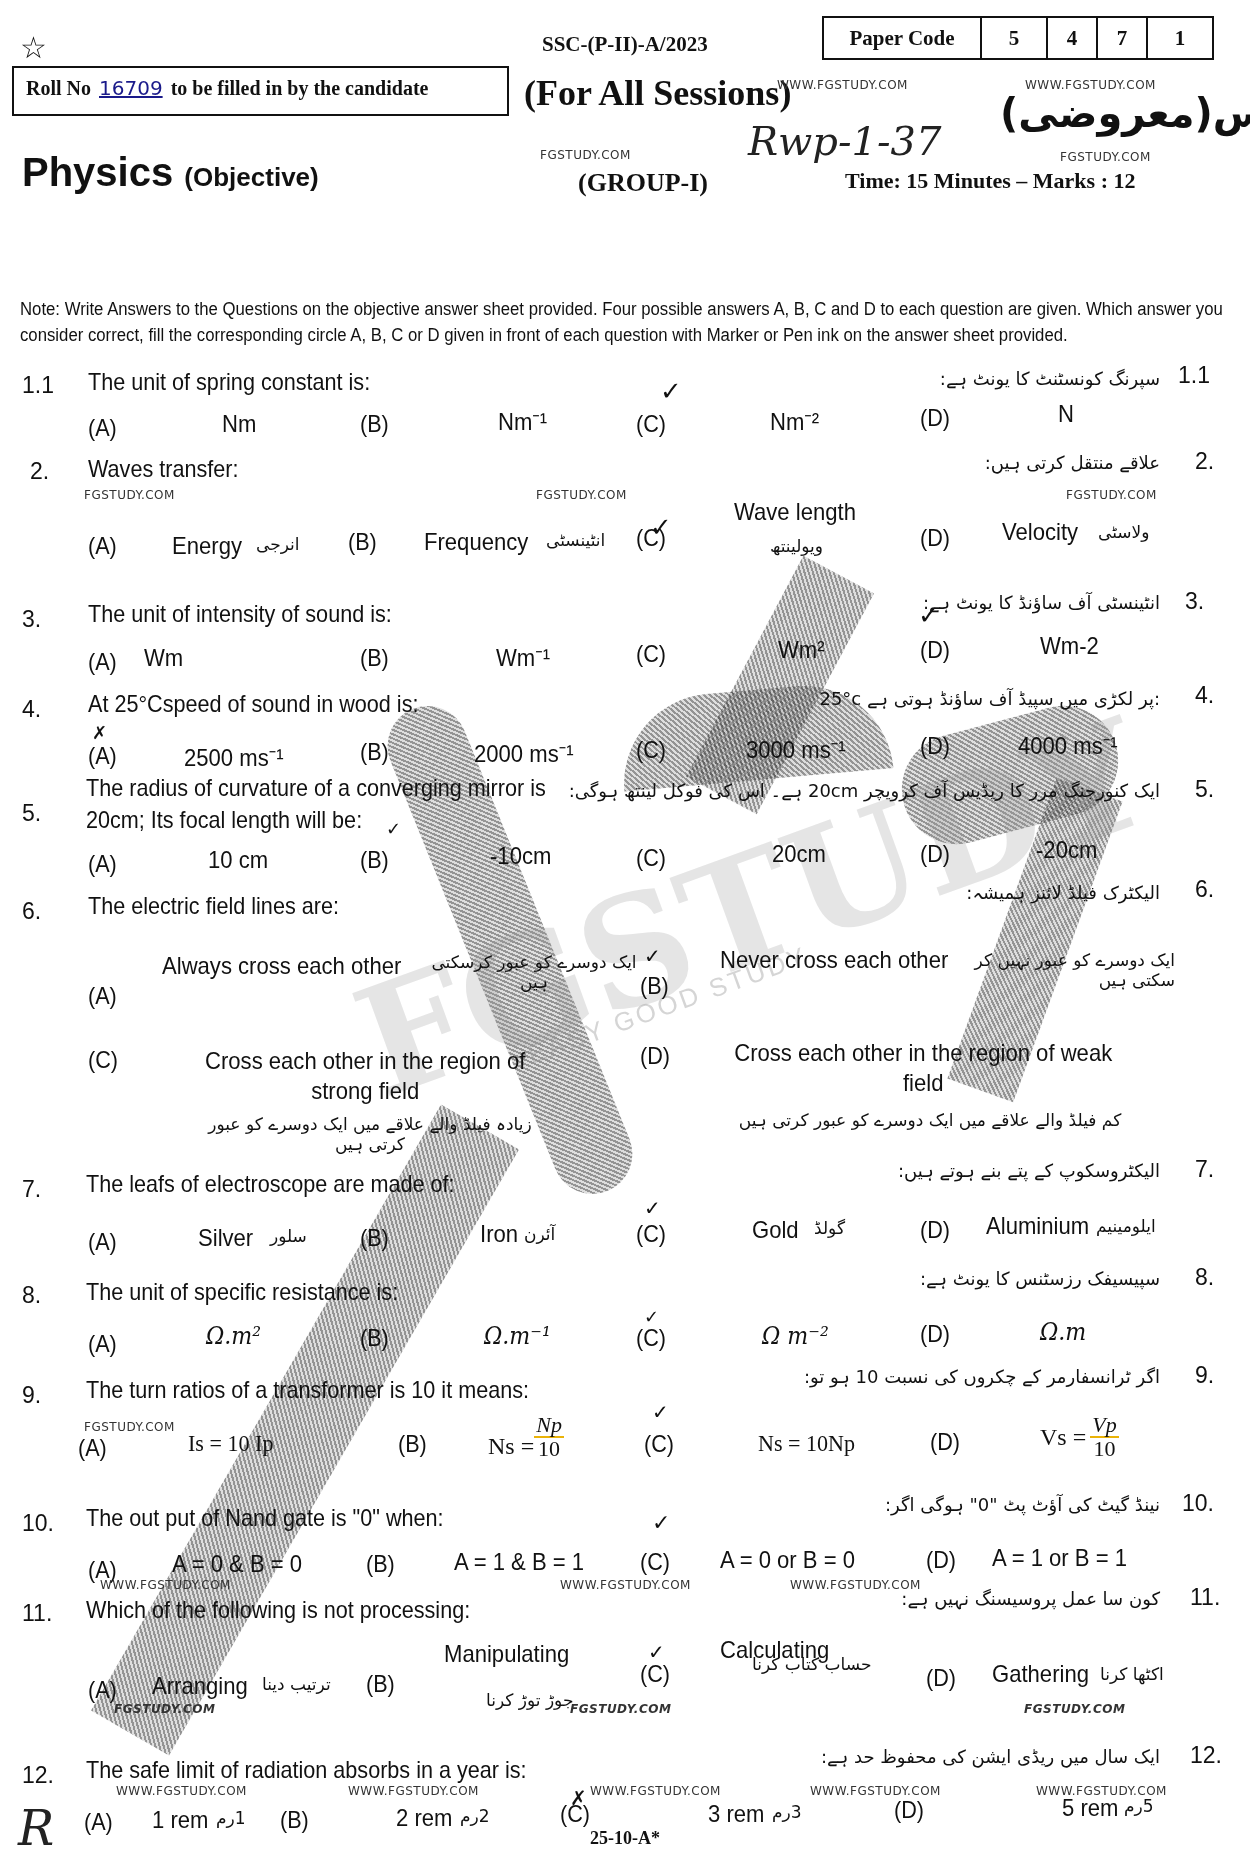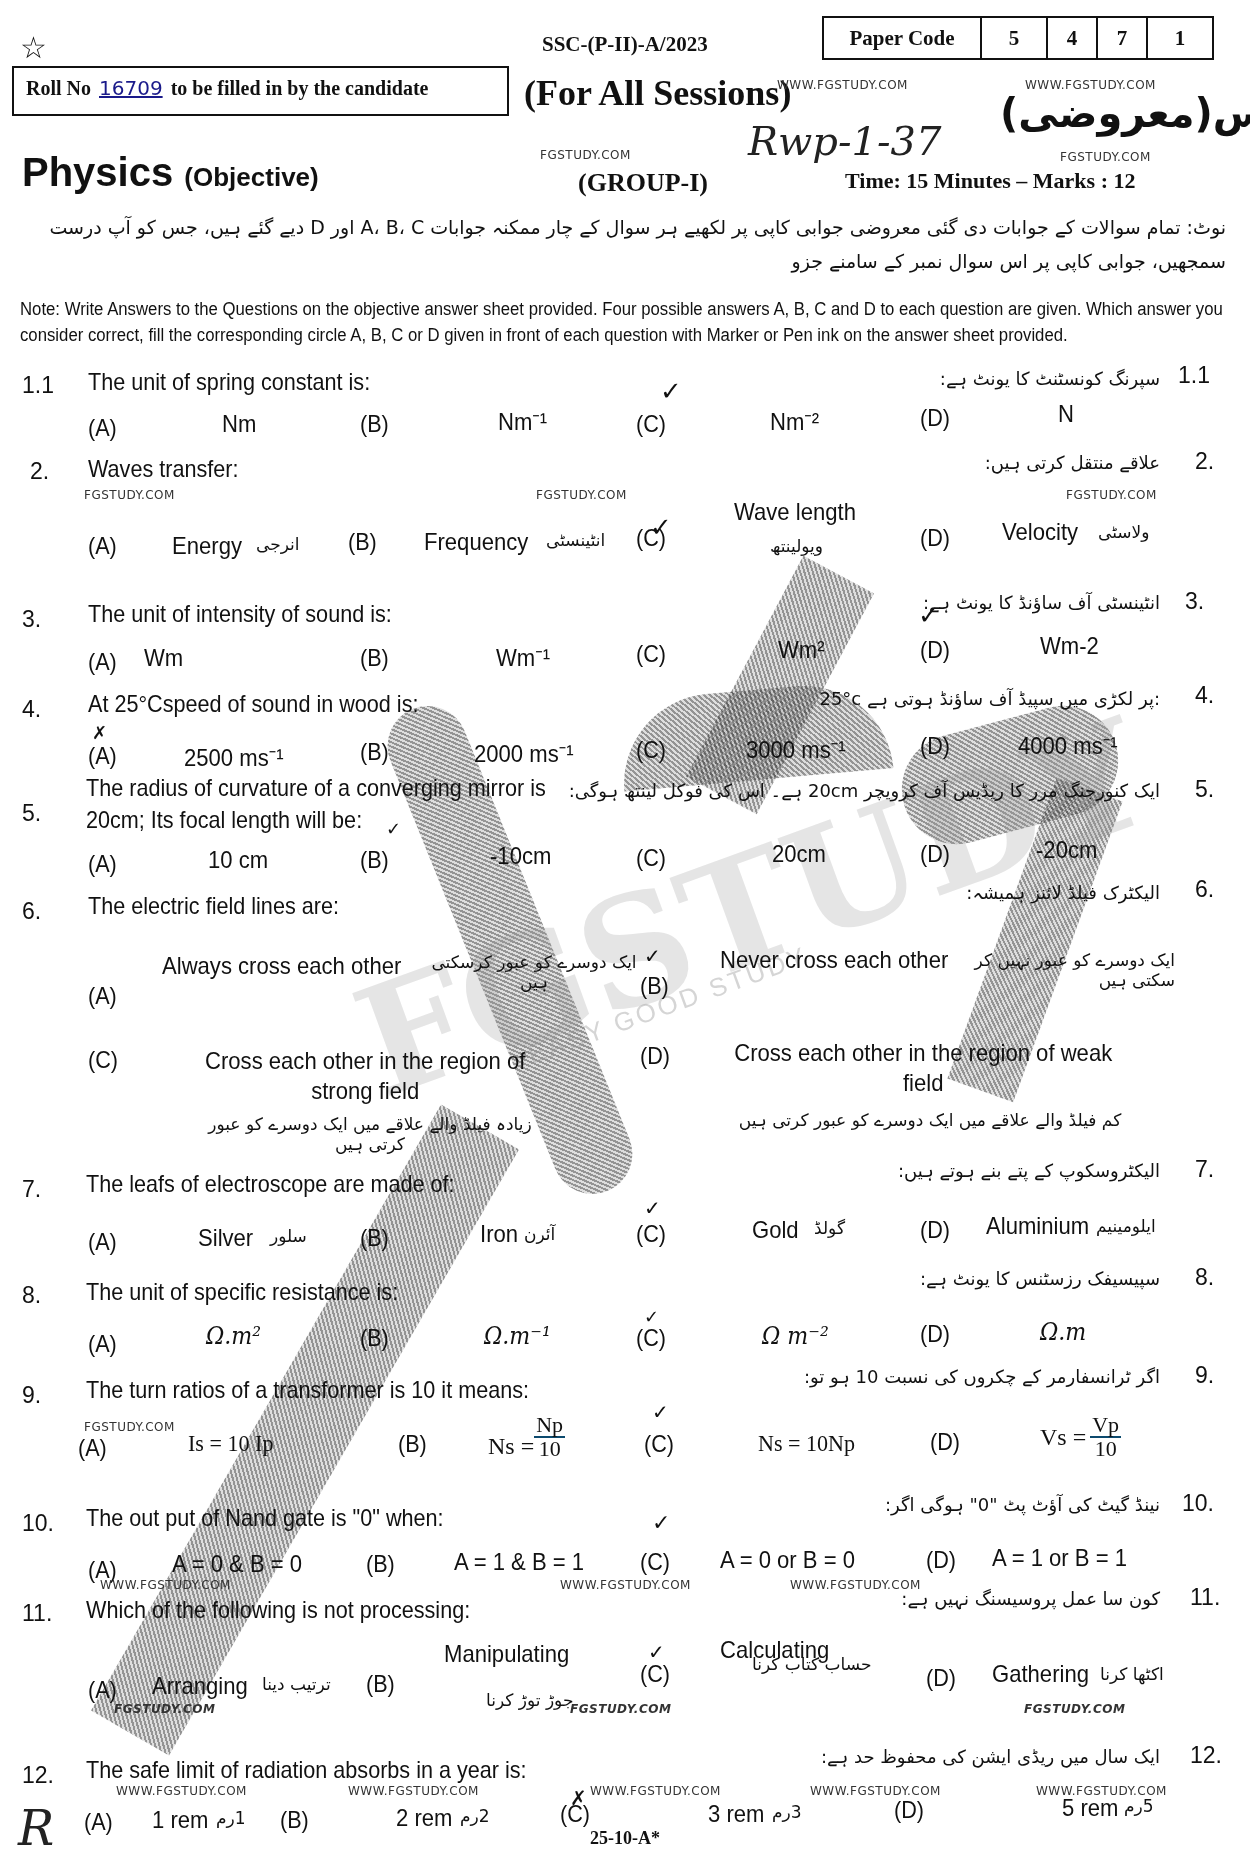--- a/index.html
+++ b/index.html
@@ -33,21 +33,21 @@
   .qnum { font-size: 23px; }
   .qtext { font-size: 24px; transform: scaleX(0.9); transform-origin: left top; white-space: nowrap; }
   .qurdu { font-size: 18px; }
   .qnum-r { font-size: 23px; }
   .opt-l { font-size: 24px; transform: scaleX(0.9); transform-origin: left top; }
   .opt-v { font-size: 24px; white-space: nowrap; transform: scaleX(0.92); transform-origin: left top; }
   .opt-u { font-size: 17px; }
   .tick { font-size: 26px; color: #111; }
   .footer { left: 590px; top: 1828px; font-size: 18px; font-weight: bold; }
   .frac { display: inline-flex; flex-direction: column; align-items: center; vertical-align: middle; line-height: 1; font-size: 22px; }
-  .frac .num { border-bottom: 2px solid #0c4a6e; padding: 0 2px; }
+  .frac .num { border-bottom: 2px solid #eab308; padding: 0 2px; font-style: italic; }
   .math { font-family: "DejaVu Serif", serif; font-style: italic; }
 
   
   .blob { position: absolute; background: repeating-linear-gradient(45deg, rgba(60,60,60,0.55) 0 2px, rgba(160,160,160,0.35) 2px 4px); pointer-events: none; }
   .fg-wm { left: 340px; top: 820px; font-size: 150px; color: rgba(150,150,150,0.25); font-family: "DejaVu Serif", serif; font-weight: bold; transform: rotate(-20deg); pointer-events: none; }
   .fg-sub { left: 520px; top: 990px; font-size: 26px; color: rgba(150,150,150,0.4); transform: rotate(-20deg); pointer-events:none; letter-spacing: 3px;}
 </style>
 </head>
 <body>
 
@@ -91,21 +91,20 @@
 <div class="abs physics">
   <span>Physics</span>
   <small>(Objective)</small>
 </div>
 <div class="abs group serif">(GROUP-I)</div>
 <div class="abs time serif">
   <span>Time: 15 Minutes</span> – <span>Marks : 12</span>
 </div>
 
 <div class="abs urdu urdu-note">
-  <div>نوٹ: تمام سوالات کے جوابات دی گئی معروضی جوابی کاپی پر لکھیے ہر سوال کے چار ممکنہ جوابات A، B، C اور D دیے گئے ہیں، جس کو آپ درست سمجھیں، جوابی کاپی پر اس سوال نمبر کے سامنے جزو</div>
 </div>
 <div class="abs note">Note: Write Answers to the Questions on the objective answer sheet provided. Four possible answers A, B, C and D to each question are given. Which answer you consider correct, fill the corresponding circle A, B, C or D given in front of each question with Marker or Pen ink on the answer sheet provided.</div>
 
 <div class="abs qnum" style="left:22px;top:372px">1.1</div>
 <div class="abs qtext" style="left:88px;top:368px">The unit of spring constant is:</div>
 <div class="abs urdu qurdu" style="right:90px;top:368px">سپرنگ کونسٹنٹ کا یونٹ ہے:</div>
 <div class="abs qnum-r" style="left:1178px;top:362px">1.1</div>
 <div class="abs opt-l" style="left:88px;top:414px">(A)</div>
 <div class="abs opt-v" style="left:222px;top:410px">Nm</div>
 <div class="abs opt-l" style="left:360px;top:410px">(B)</div>

